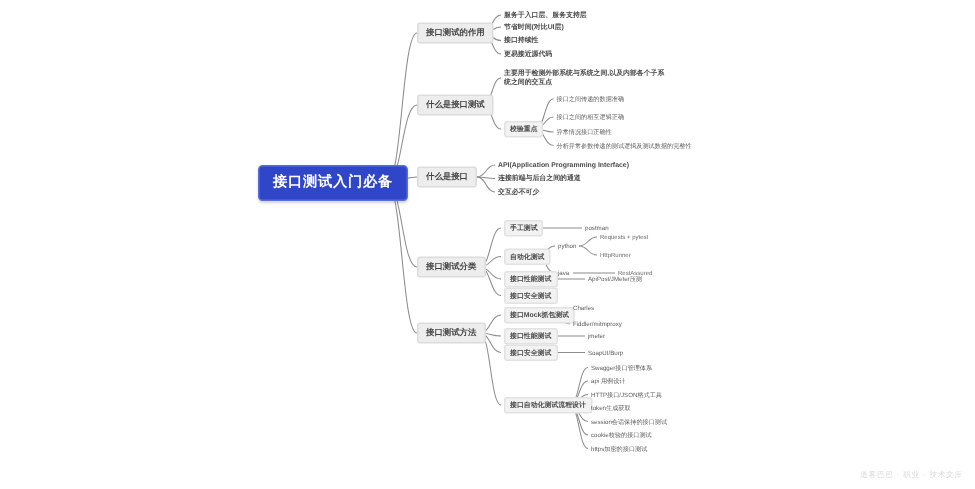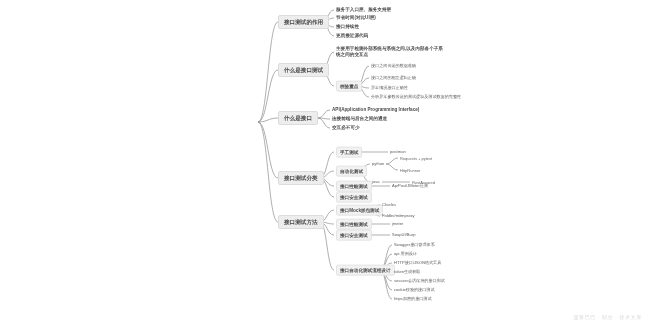--- a/index.html
+++ b/index.html
@@ -143,20 +143,21 @@
       <path d="M380 270 C 386 270, 386 245, 392 245"></path>
       <path d="M380 270 C 386 270, 386 254, 392 254"></path>
       <path d="M380 270 C 386 270, 386 263, 392 263"></path>
       <path d="M380 270 C 386 270, 386 272, 392 272"></path>
       <path d="M380 270 C 386 270, 386 281, 392 281"></path>
       <path d="M380 270 C 386 270, 386 290, 392 290"></path>
       <path d="M380 270 C 386 270, 386 299, 392 299"></path>
     </g>
   </svg>
 
+  <div class="node root" style="left:172px;top:122px;">接口测试入门必备</div>
 
   <div class="node l1" style="left:278px;top:22px;">接口测试的作用</div>
   <div class="node l2" style="left:336px;top:10px;">服务于入口层、服务支持层</div>
   <div class="node l2" style="left:336px;top:18px;">节省时间(对比UI层)</div>
   <div class="node l2" style="left:336px;top:27px;">接口持续性</div>
   <div class="node l2" style="left:336px;top:36px;">更易接近源代码</div>
 
   <div class="node l1" style="left:278px;top:70px;">什么是接口测试</div>
   <div class="node l2 wrap" style="left:336px;top:52px;width:108px;">主要用于检测外部系统与系统之间,以及内部各个子系统之间的交互点</div>
   <div class="node l2 boxed" style="left:336px;top:86px;">校验重点</div>

